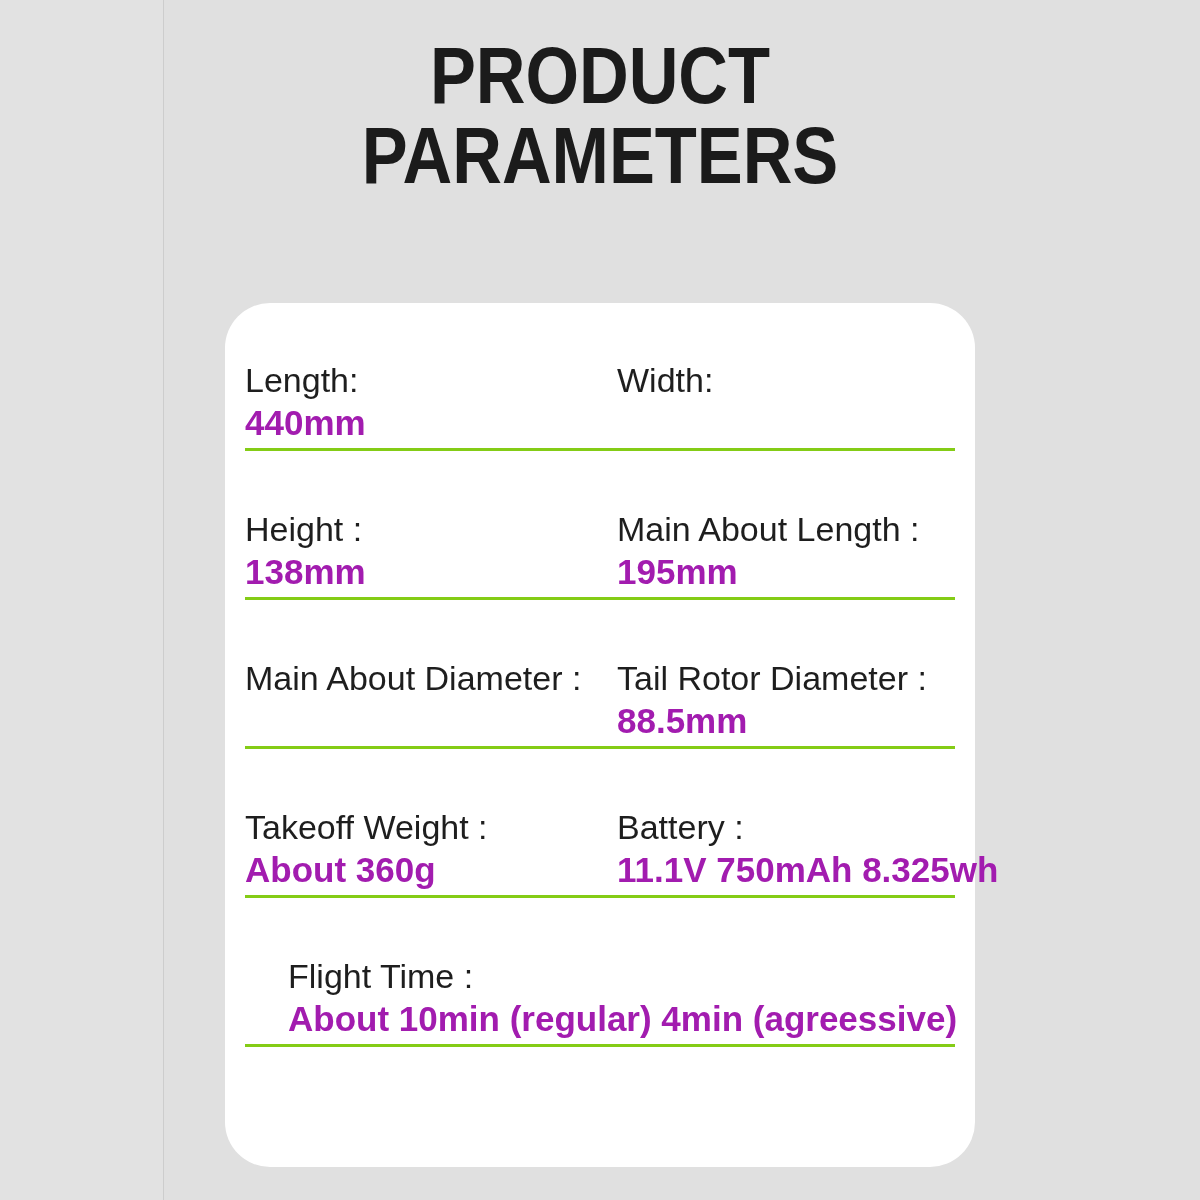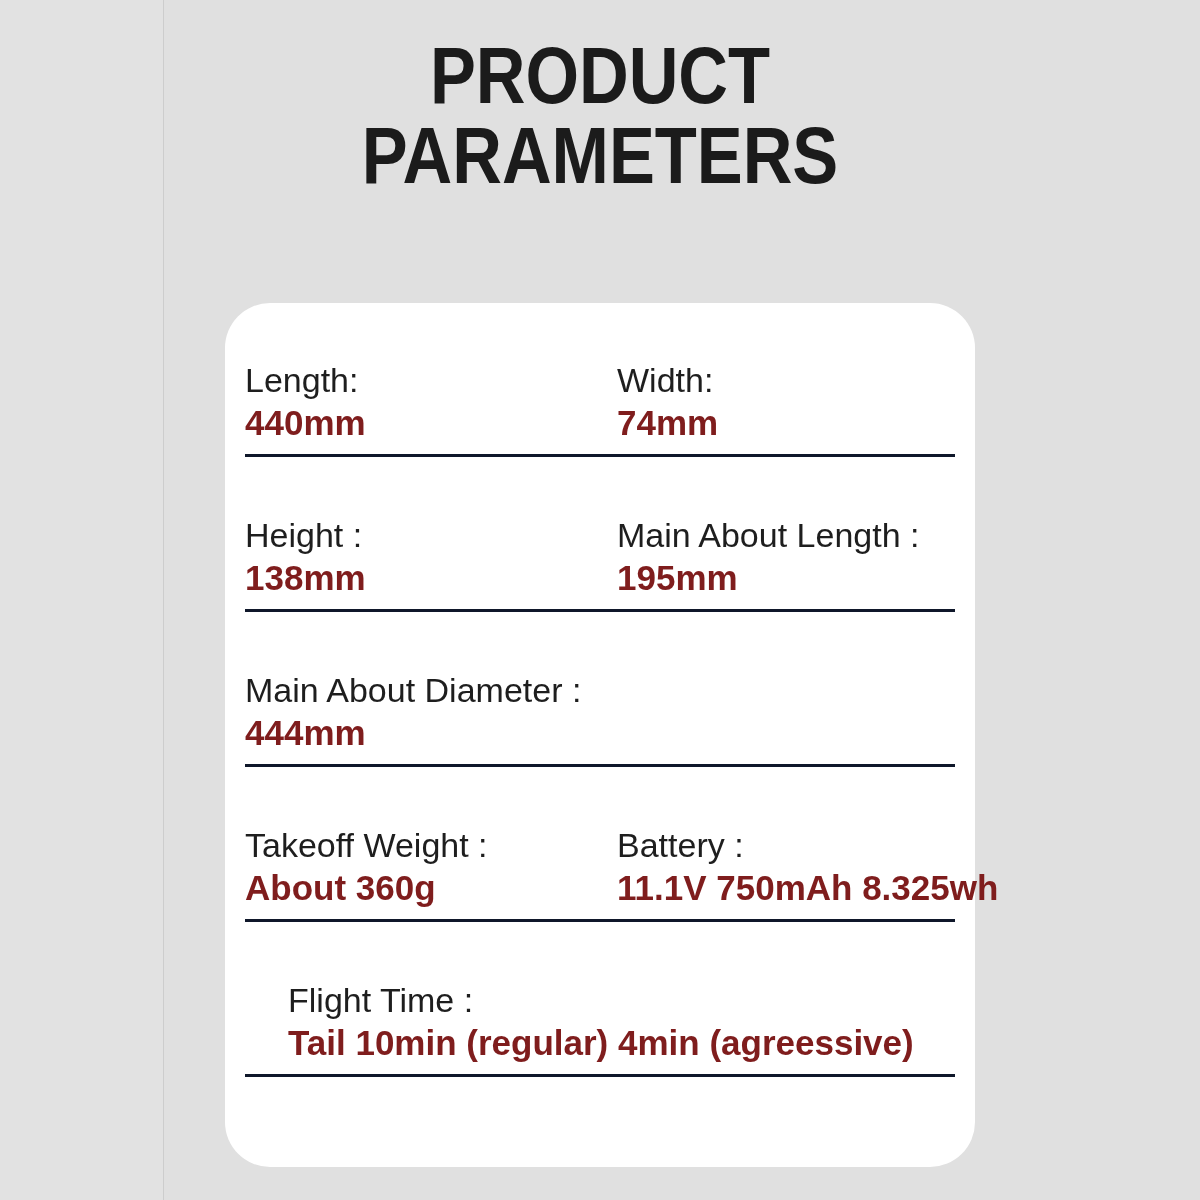--- a/index.html
+++ b/index.html
@@ -38,40 +38,40 @@
     position: relative;
     width: 750px;
     height: 864px;
     margin: 107px auto 0 auto;
     background: #ffffff;
     border-radius: 45px;
     padding: 57px 20px 0 20px;
   }
   .row {
     display: flex;
-    padding-bottom: 8px;
-    border-bottom: 3px solid #0f172a;
+    padding-bottom: 2px;
+    border-bottom: 3px solid #84cc16;
     margin-bottom: 58px;
   }
   .cell { min-width: 0; }
   .cell.col1 { width: 372px; flex: none; }
   .cell.col2 { flex: 1; }
   .cell.full { width: 100%; flex: none; margin-left: 43px; }
   .param-label {
     font-size: 34px;
     line-height: 40px;
     font-weight: 400;
     color: #1e1e1e;
     white-space: nowrap;
   }
   .param-value {
     font-size: 35px;
     line-height: 46px;
     font-weight: 700;
-    color: #7f1d1d;
+    color: #a21caf;
     white-space: nowrap;
   }
 </style>
 </head>
 <body>
 
 <div class="left-strip"></div>
 <div class="seam"></div>
 
 <h1 class="title">
@@ -81,53 +81,55 @@
 
 <div class="card">
 
   <div class="row">
     <div class="cell col1">
       <div class="param-label">Length:</div>
       <div class="param-value">440mm</div>
     </div>
     <div class="cell col2">
       <div class="param-label">Width:</div>
-      <div class="param-value">74mm</div>
     </div>
   </div>
 
   <div class="row">
     <div class="cell col1">
       <div class="param-label">Height :</div>
       <div class="param-value">138mm</div>
     </div>
     <div class="cell col2">
       <div class="param-label">Main About Length :</div>
       <div class="param-value">195mm</div>
     </div>
   </div>
 
   <div class="row">
     <div class="cell col1">
       <div class="param-label">Main About Diameter :</div>
-      <div class="param-value">444mm</div>
+    </div>
+    <div class="cell col2">
+      <div class="param-label">Tail Rotor Diameter :</div>
+      <div class="param-value">88.5mm</div>
     </div>
   </div>
 
   <div class="row">
     <div class="cell col1">
       <div class="param-label">Takeoff Weight :</div>
       <div class="param-value">About 360g</div>
     </div>
     <div class="cell col2">
       <div class="param-label">Battery :</div>
       <div class="param-value">11.1V 750mAh 8.325wh</div>
     </div>
   </div>
 
   <div class="row">
     <div class="cell full">
       <div class="param-label">Flight Time :</div>
-      <div class="param-value">Tail 10min (regular) 4min (agreessive)</div>
+      <div class="param-value">About 10min (regular) 4min (agreessive)</div>
     </div>
   </div>
 
 </div>
 
 </body></html>

